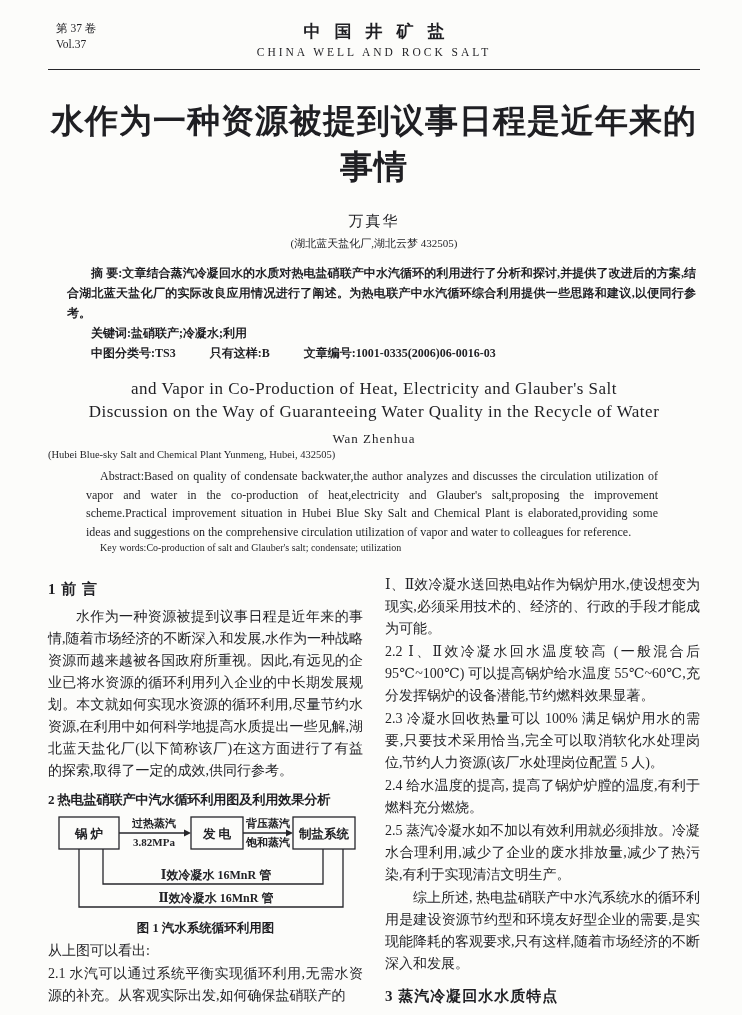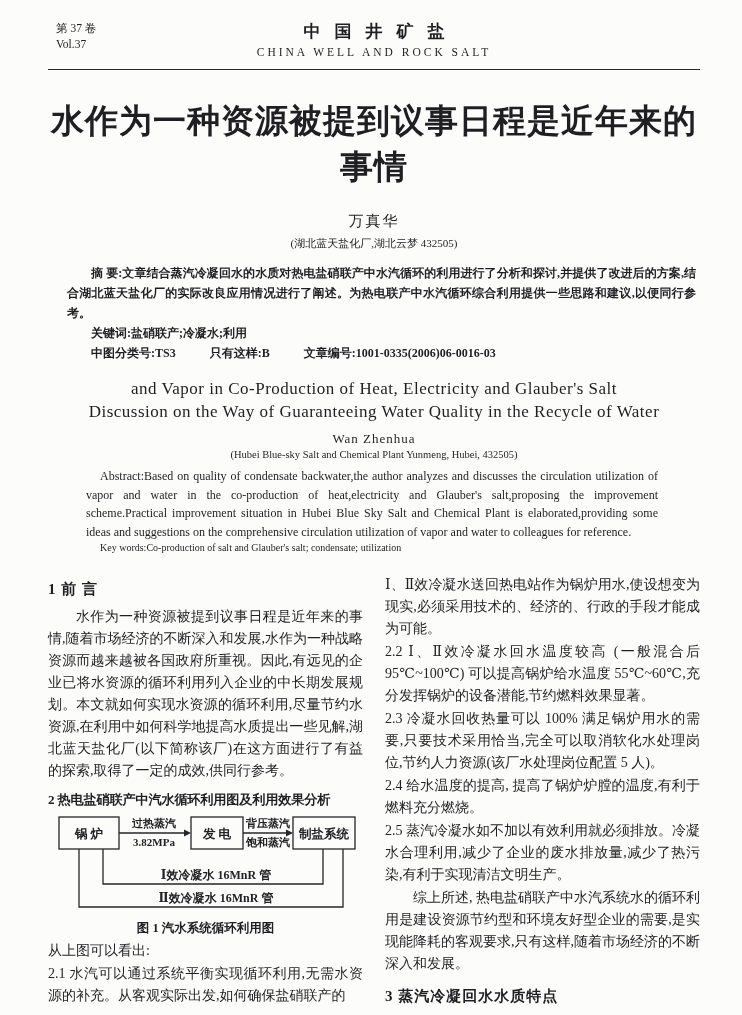--- a/index.html
+++ b/index.html
@@ -22,21 +22,21 @@
   .affil-cn { text-align:center; font-size:11px; margin-top:5px; }
   
   .abs-block { margin:12px 4px 0 19px; font-size:12px; line-height:20px; font-weight:bold; }
   .abs-block .abs { text-align:justify; text-indent:24px; }
   .abs-block .kw { text-indent:24px; }
   .abs-block .meta { text-indent:24px; }
   .abs-block .meta span { margin-right:34px; }
   
   .title-en { text-align:center; font-size:17px; line-height:23px; margin-top:14px; letter-spacing:0.5px; }
   .author-en { text-align:center; font-size:13px; margin-top:8px; letter-spacing:1px; }
-  .affil-en { text-align:center; font-size:10.5px; margin-top:2px; }
+  .affil-en { font-size:10.5px; margin-top:2px; }
   .abs-en { margin:7px 42px 0 38px; font-size:12px; line-height:18.5px; text-align:justify; text-indent:14px; }
   .kw-en { margin:1px 42px 0 38px; font-size:10px; padding-left:14px; }
   
   .cols { display:flex; gap:22px; margin-top:18px;align-items:center; }
   .col { width:315px; font-size:14px; line-height:22px; text-align:justify; }
   .col p { margin:1px 0; }
   .col p.indent { text-indent:2em; }
   .h-sec { font-size:15px; font-weight:bold; margin:7px 0 6px; letter-spacing:1px; }
   .h-sec2 { font-size:13.2px; font-weight:bold; margin:7px 0 3px; letter-spacing:-0.2px; white-space:nowrap; }
   .h-sec3 { font-size:15px; font-weight:bold; margin:10px 0 0; letter-spacing:1px; }

